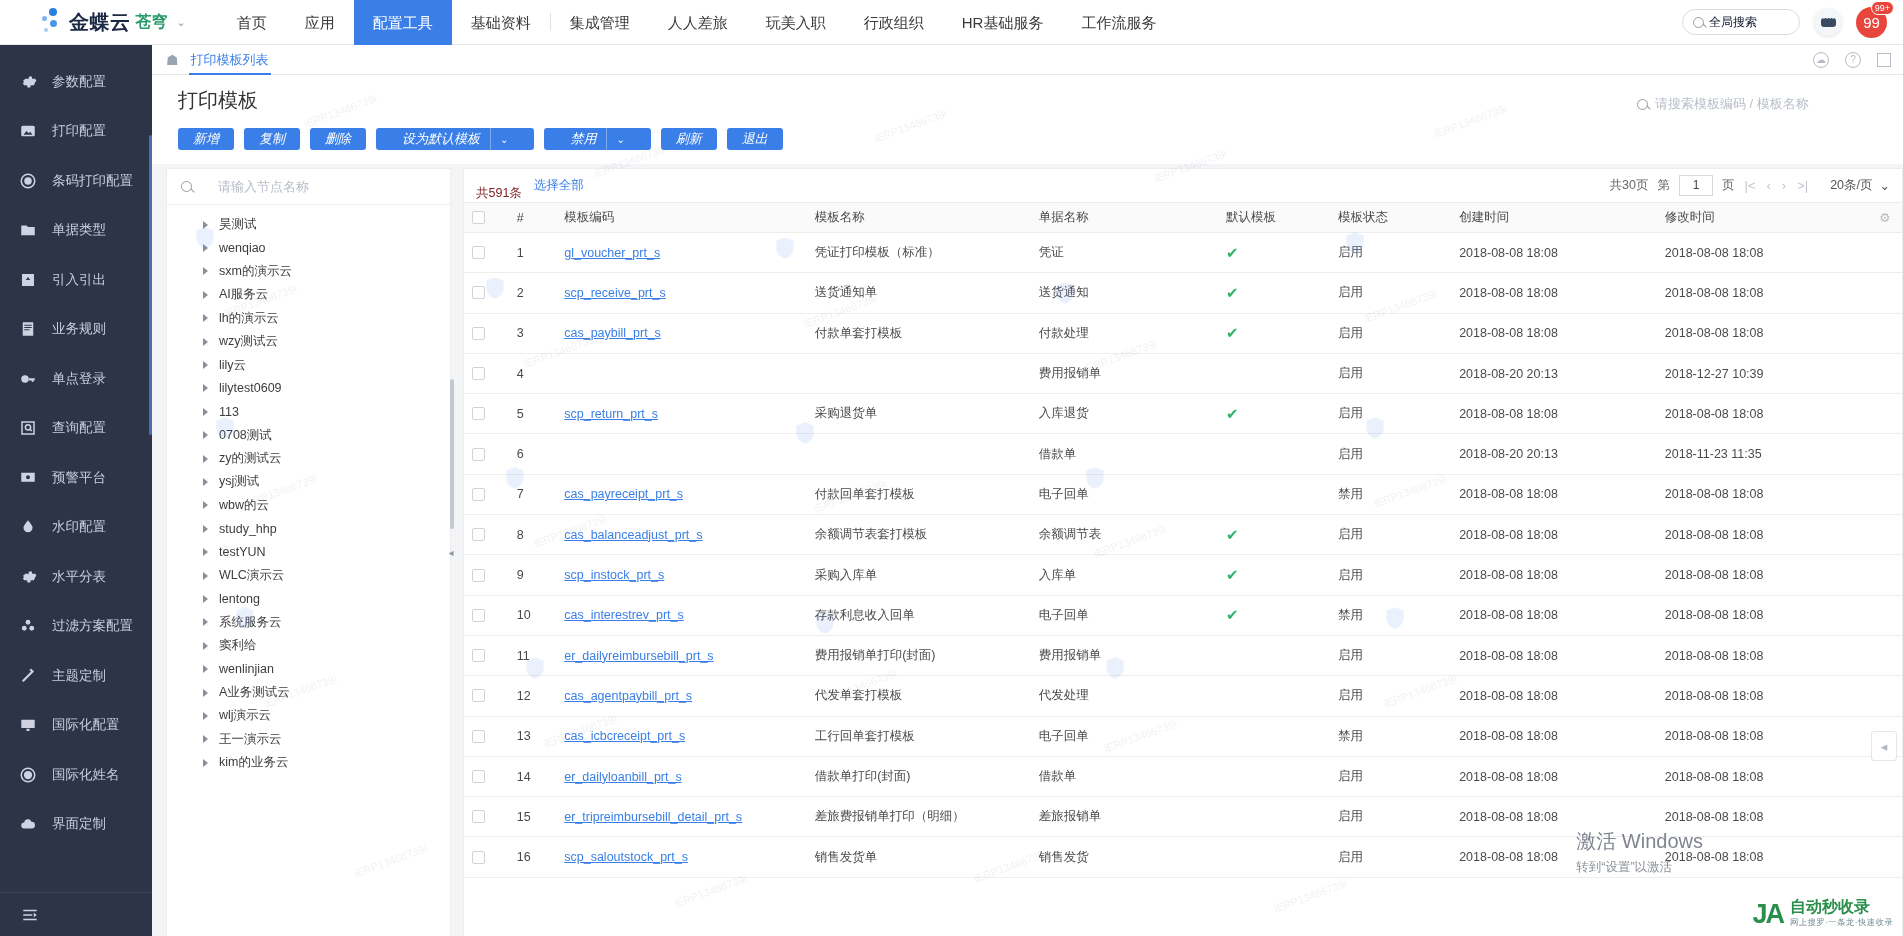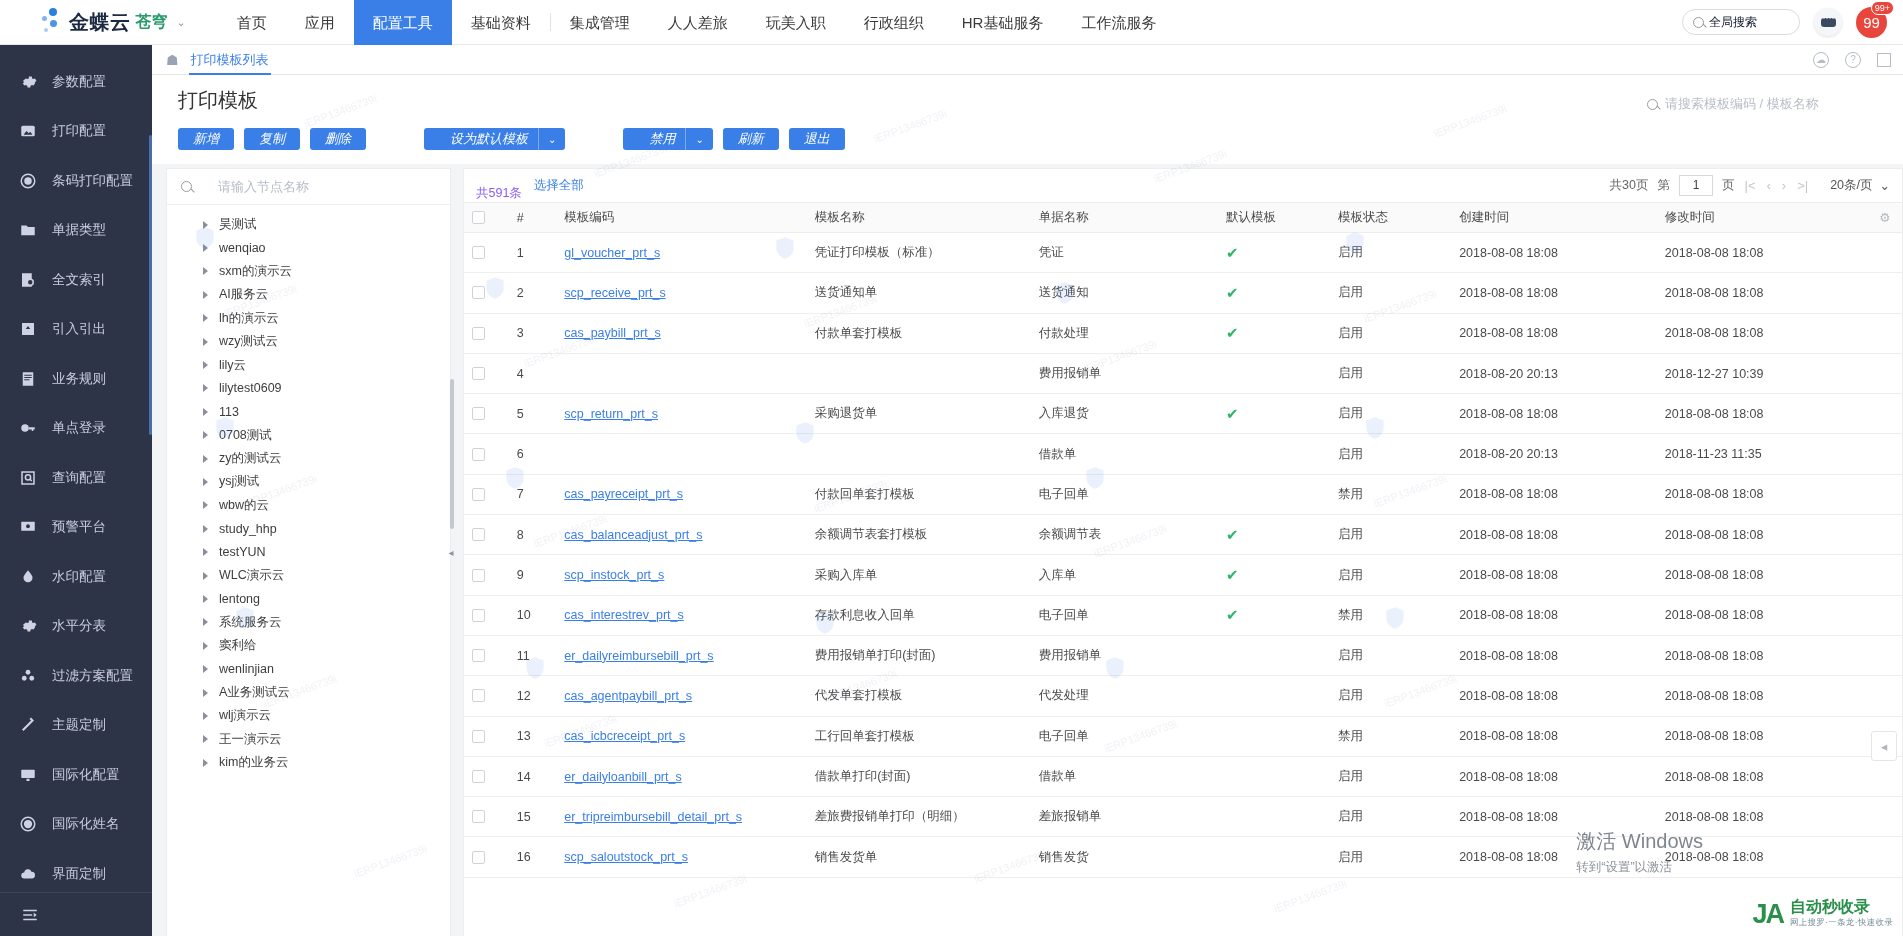--- a/index.html
+++ b/index.html
@@ -95,27 +95,27 @@
   .cr-sq { width: 14px; height: 14px; border: 1.4px solid #b6bcc7; }
 
   .page-head { background: #fff; padding: 12px 0 0 26px; flex: 0 0 auto; }
   .page-title { font-size: 20px; color: #333; font-weight: normal; }
   .toolbar { display: flex; gap: 10px; padding: 14px 0 14px 0; }
   .btn {
     background: #3a7fe8; color: #fff; border: none; height: 22px; min-width: 56px;
     padding: 0 13px; font-size: 13px; border-radius: 3px; cursor: pointer;
     display: flex; align-items: center; justify-content: center; font-family: inherit; font-style: italic;
   }
-  .btn.split { padding-right: 0; gap: 0; min-width: 0; margin-left: 48px; }
+  .btn.split { padding-right: 17px; gap: 0; min-width: 0; }
   .btn .lbl { padding-right: 10px; }
   .btn .divider { width: 1px; height: 26px; background: rgba(255,255,255,.35); }
   .btn .car { padding: 0 9px; font-size: 10px; }
 
   .tpl-search {
-    position: absolute; right: 26px; top: 50px; display: flex; align-items: center; gap: 7px;
+    position: absolute; right: 36px; top: 50px; display: flex; align-items: center; gap: 7px;
     color: #b7bdc7; font-size: 13px; width: 230px; padding-bottom: 4px; text-align: right;
   }
 
   .main-split { flex: 1; display: flex; min-height: 0; padding: 0 0 0 0; }
 
   
   .tree-panel {
     width: 285px; flex: 0 0 285px; background: #fff; margin: 4px 0 0 14px;
     display: flex; flex-direction: column; min-height: 0; position: relative;
     border: 1px solid #ededed; border-bottom: none;
@@ -135,21 +135,21 @@
     position: absolute; left: 278px; top: 50%; width: 12px; height: 26px; margin-top: -13px;
     display: flex; align-items: center; justify-content: center; color: #8d95a3; font-size: 10px; z-index: 6;
   }
 
   
   .table-panel {
     flex: 1; background: #fff; margin: 4px 0 0 12px; min-width: 0;
     display: flex; flex-direction: column; border: 1px solid #ededed; border-bottom: none;
   }
   .tbl-top { height: 33px; display: flex; align-items: center; padding: 0 12px; flex: 0 0 33px; font-size: 12.5px; }
-  .tot { color: #8b5cf6; margin-right: 12px; margin-top: 16px; }
+  .tot { color: #7f1d1d; margin-right: 12px; margin-top: 16px; }
   .sel-all { color: #3a7fe8; cursor: pointer; }
   .pager { margin-left: auto; display: flex; align-items: center; gap: 9px; color: #666; }
   .pg-input { width: 34px; height: 21px; border: 1px solid #d8d8d8; text-align: center; font-size: 12px; color: #444; line-height: 19px; }
   .pg-ic { color: #c3c6cc; font-size: 13px; cursor: pointer; padding: 0 1px; }
   .pg-size { margin-left: 12px; display: flex; align-items: center; gap: 7px; color: #555; cursor: pointer; }
 
   .tbl-wrap { flex: 1; overflow: hidden; position: relative; }
   table { width: 100%; border-collapse: collapse; table-layout: fixed; }
   thead th {
     height: 30px; background: #fafafa; font-weight: normal; font-size: 12.5px; color: #4a4a4a;
@@ -270,29 +270,20 @@
             </span>
           <span>条码打印配置</span>
         </div>
         <div class="sb-item">
           <span class="sb-ic">
               <svg viewBox="0 0 24 24">
                 <path d="M3 6h7l2 2h9v11H3z"></path>
               </svg>
             </span>
           <span>单据类型</span>
-        </div>
-        <div class="sb-item">
-          <span class="sb-ic">
-              <svg viewBox="0 0 24 24">
-                <rect x="4" y="3" width="13" height="18"></rect>
-                <circle cx="15" cy="15" r="4" fill="#2e3448" stroke="#ced2e2" stroke-width="2"></circle>
-              </svg>
-            </span>
-          <span>全文索引</span>
         </div>
         <div class="sb-item">
           <span class="sb-ic">
               <svg viewBox="0 0 24 24">
                 <rect x="4" y="4" width="16" height="16"></rect>
                 <path d="M12 8l3 4h-6z" fill="#2e3448"></path>
               </svg>
             </span>
           <span>引入引出</span>
         </div>

